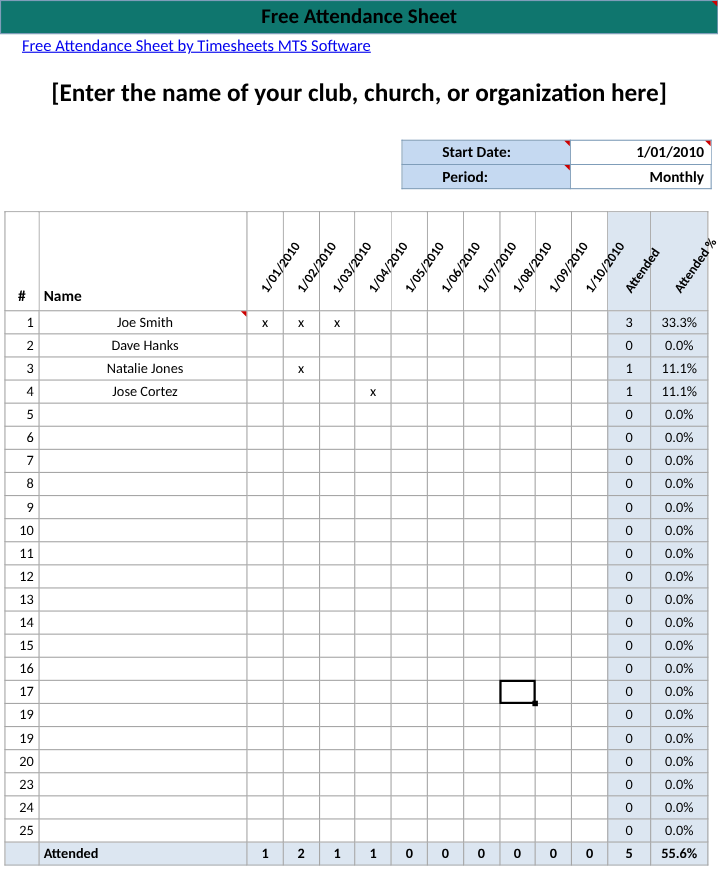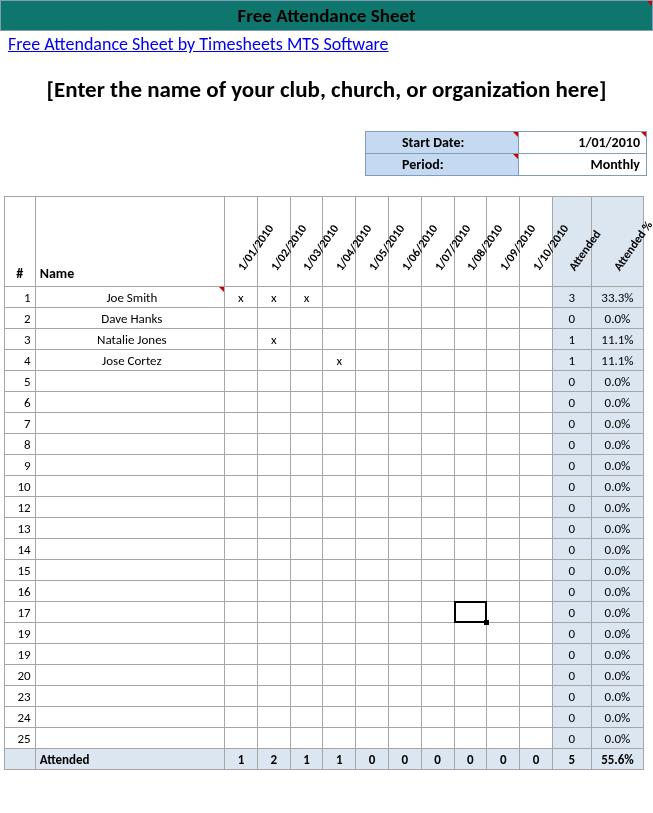--- a/index.html
+++ b/index.html
@@ -15,22 +15,22 @@
     background: #0f766e;
     text-align: center;
     font-size: 19px;
     font-weight: bold;
     padding: 3px 0 3px 0;
     border: 1px solid #7F9DB9;
   }
   .linkline {
     color: #0000EE;
     text-decoration: underline;
-    font-size: 18px;
-    padding: 2px 8px;
+    font-size: 15px;
+    padding: 2px 20px;
     display: inline-block;
   }
   .orgname {
     text-align: center;
     font-weight: bold;
     font-size: 23px;
     padding: 18px 0 28px 0;
   }
   .datebox {
     margin-left: auto;
@@ -334,20 +334,36 @@
         <td class="daycol"></td>
         <td class="daycol"></td>
         <td class="daycol"></td>
         <td class="daycol"></td>
         <td class="daycol"></td>
         <td class="daycol"></td>
         <td class="attcol">0</td>
         <td class="pctcol">0.0%</td>
       </tr>
       <tr>
+        <td class="numcol">11</td>
+        <td class="namecol"></td>
+        <td class="daycol"></td>
+        <td class="daycol"></td>
+        <td class="daycol"></td>
+        <td class="daycol"></td>
+        <td class="daycol"></td>
+        <td class="daycol"></td>
+        <td class="daycol"></td>
+        <td class="daycol"></td>
+        <td class="daycol"></td>
+        <td class="daycol"></td>
+        <td class="attcol">0</td>
+        <td class="pctcol">0.0%</td>
+      </tr>
+      <tr>
         <td class="numcol">12</td>
         <td class="namecol"></td>
         <td class="daycol"></td>
         <td class="daycol"></td>
         <td class="daycol"></td>
         <td class="daycol"></td>
         <td class="daycol"></td>
         <td class="daycol"></td>
         <td class="daycol"></td>
         <td class="daycol"></td>

